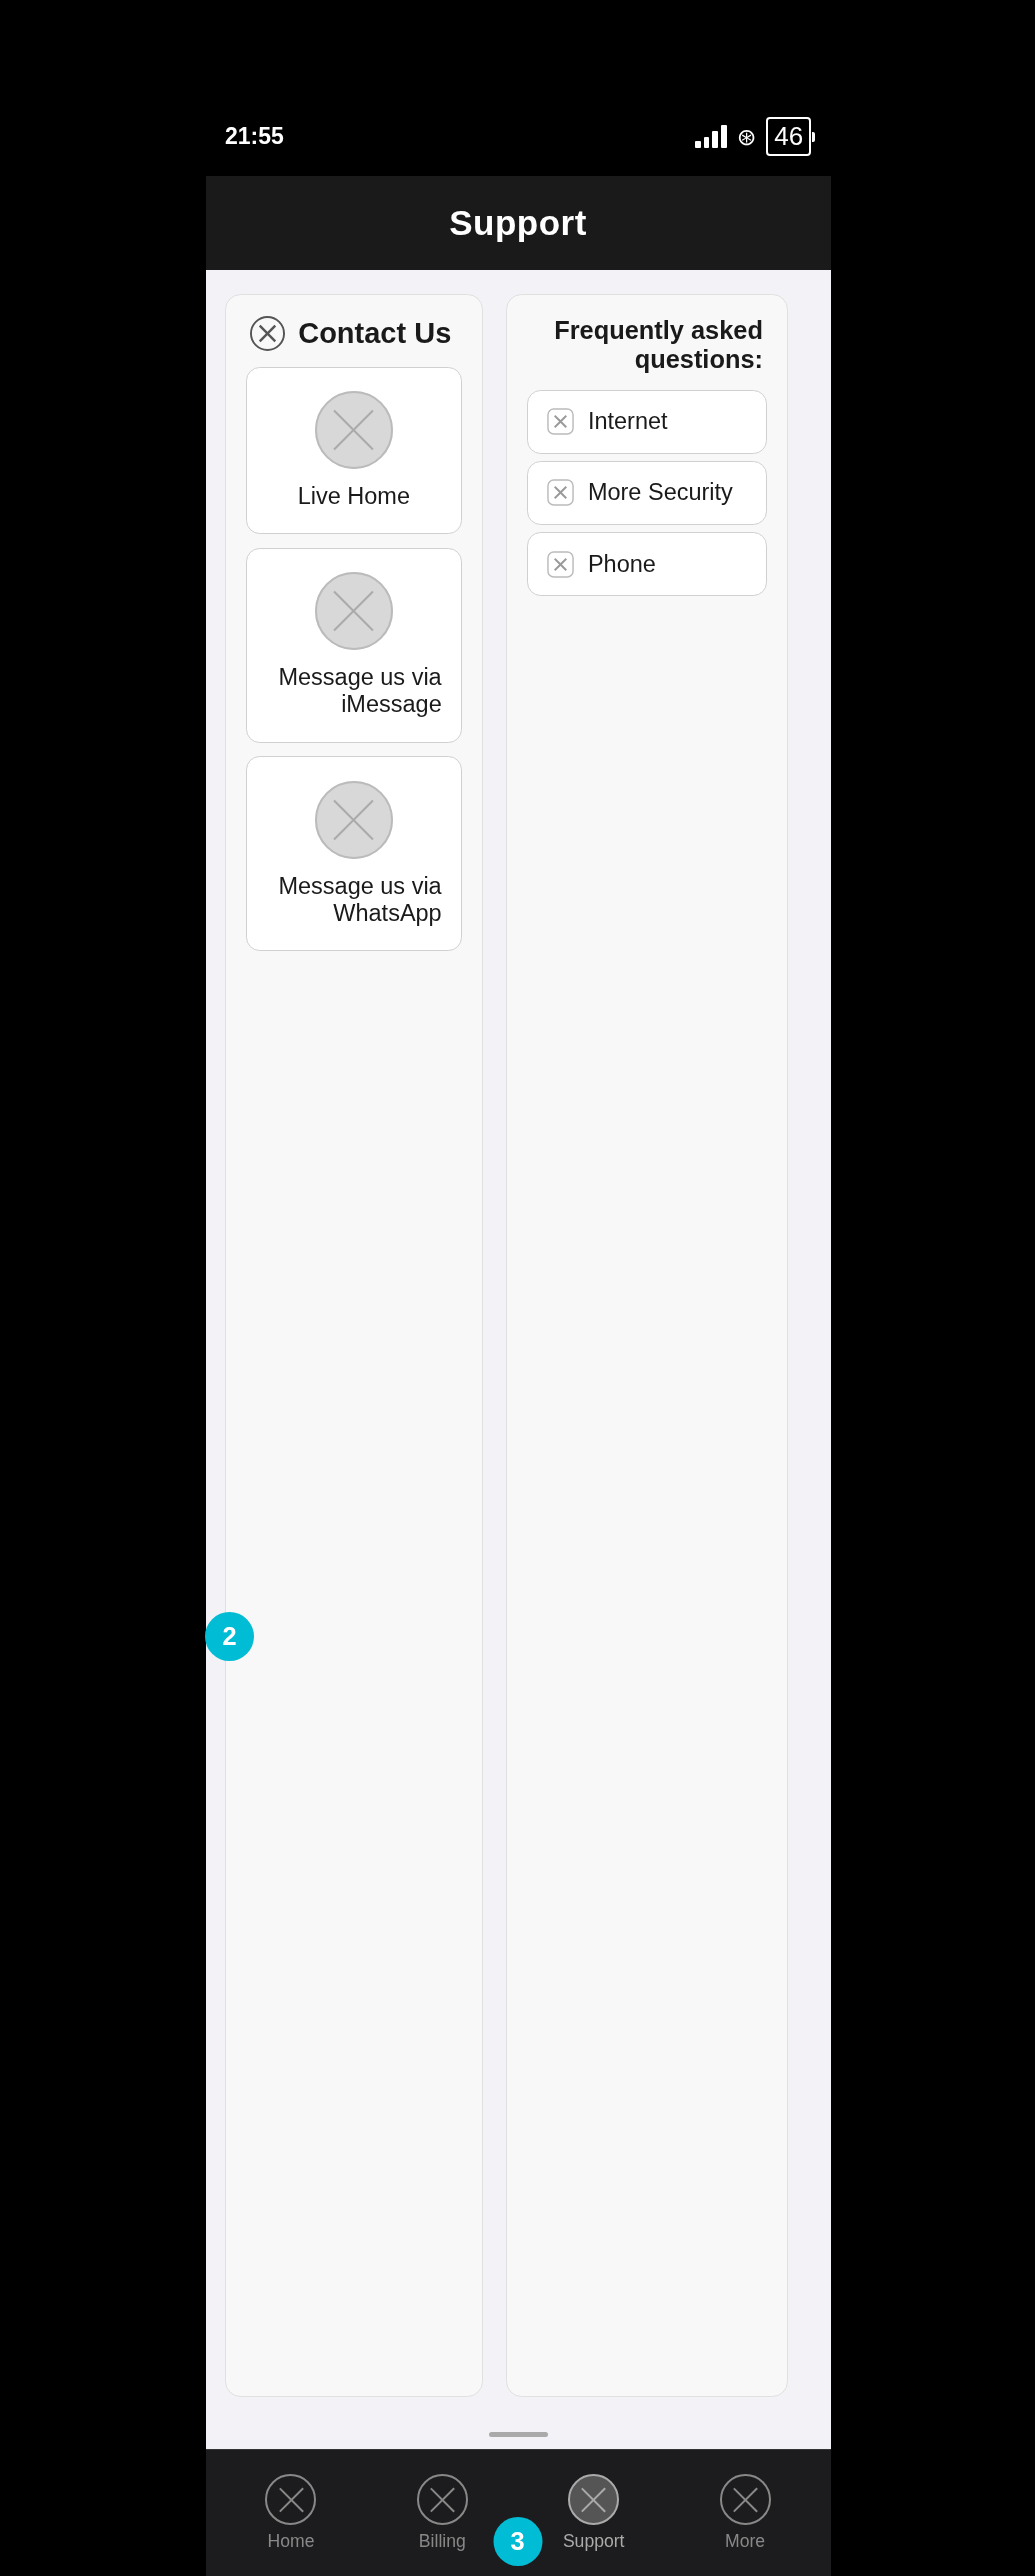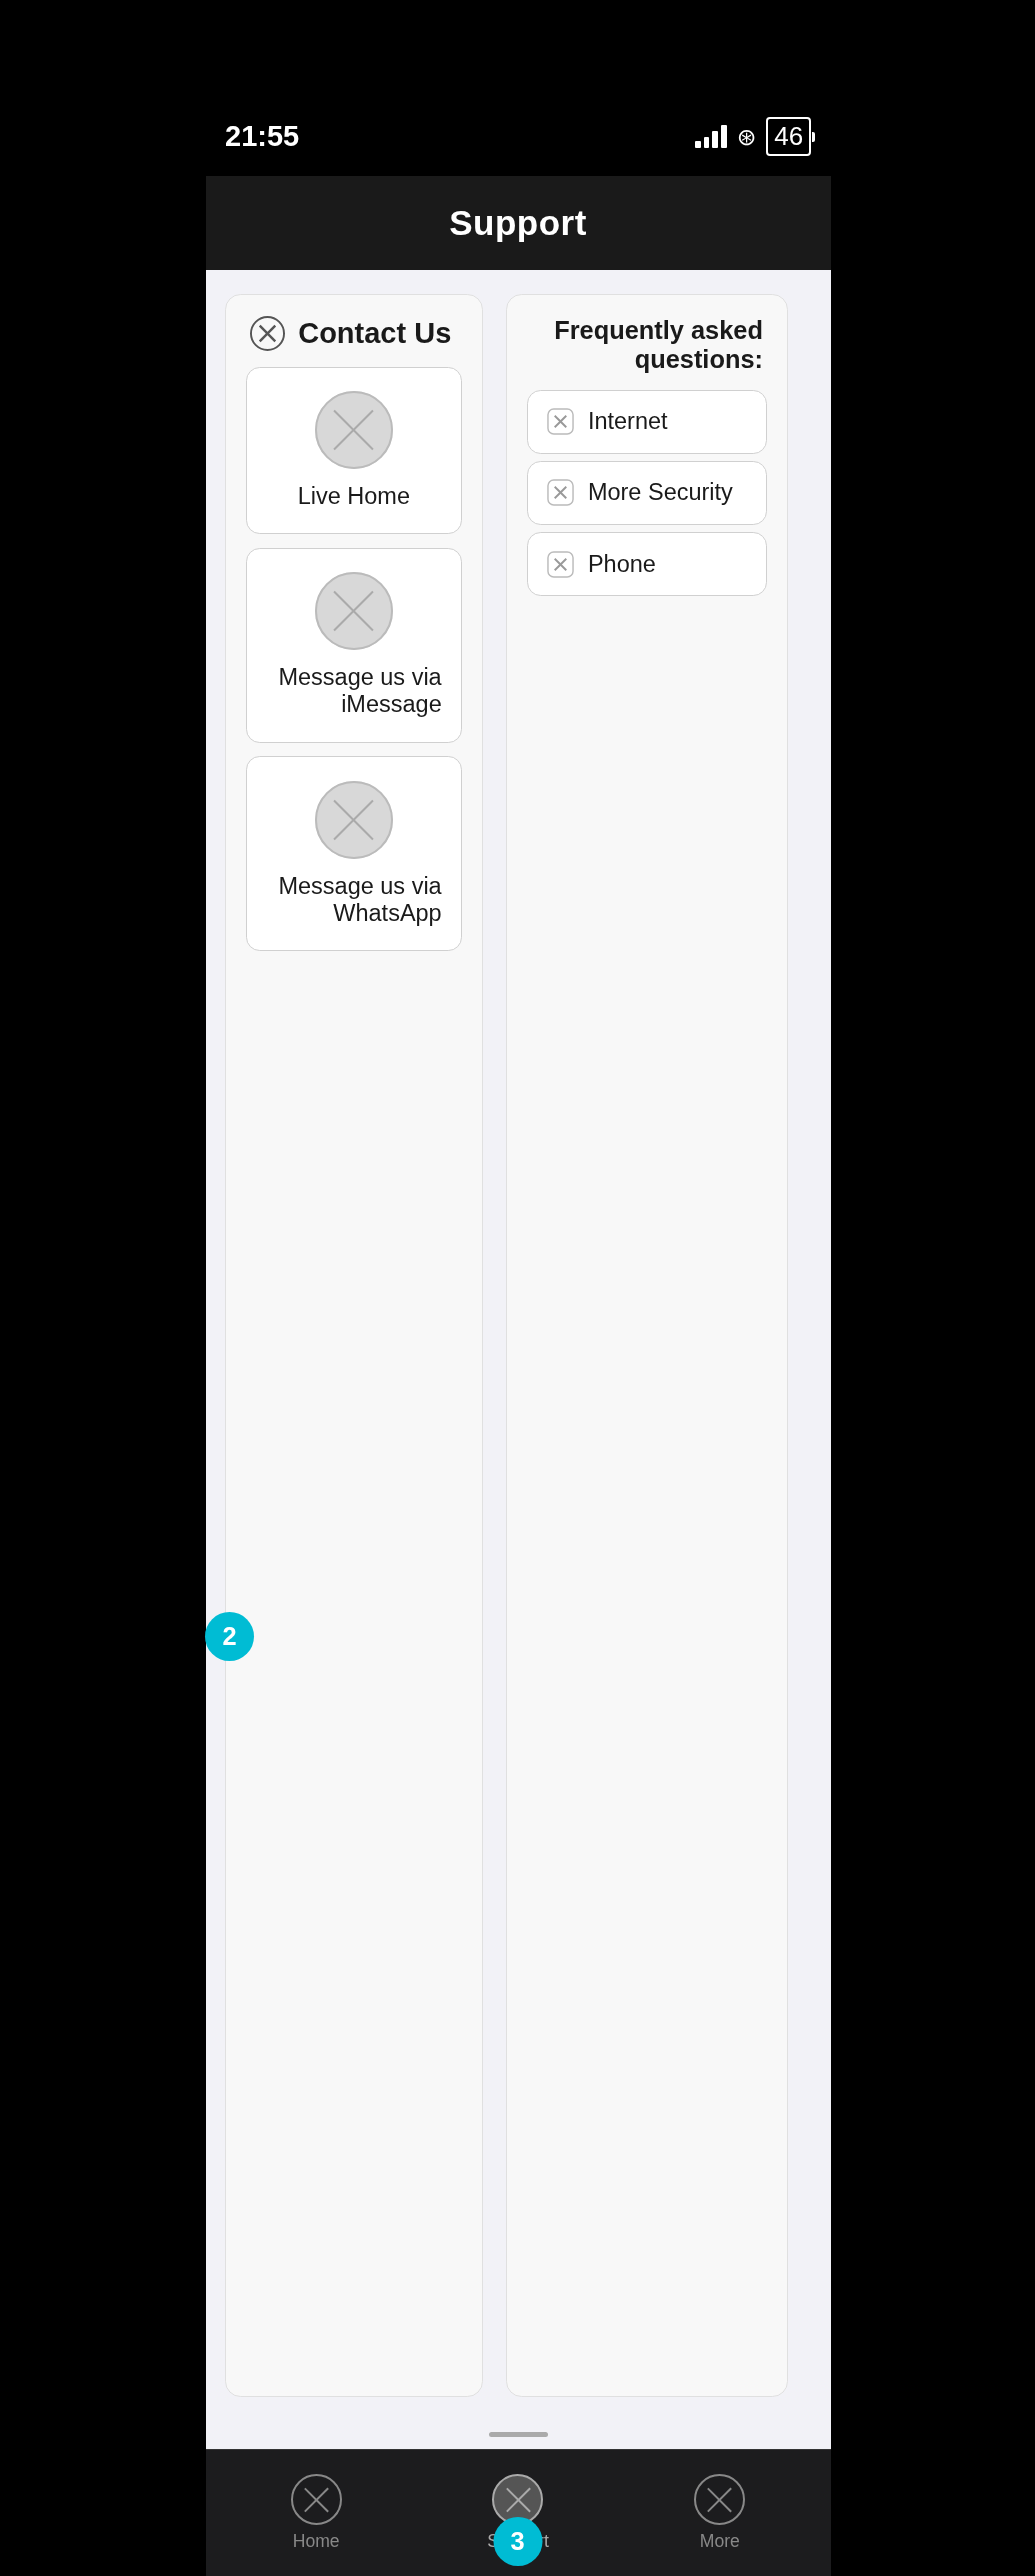--- a/index.html
+++ b/index.html
@@ -29,21 +29,21 @@
     .status-bar {
       width: 625px;
       display: flex;
       align-items: center;
       justify-content: space-between;
       padding: 0 19.5px;
       height: 59px;
     }
     .status-time {
       color: #fff;
-      font-size: 29px;
+      font-size: 23px;
       font-weight: 600;
     }
     .status-icons {
       display: flex;
       align-items: center;
       gap: 9.8px;
     }
     .signal-bars {
       display: flex;
       align-items: flex-end;
@@ -471,20 +471,26 @@
 
   <div class="bottom-nav">
 
     <div class="nav-item">
       <div class="nav-icon">
         <div class="nav-icon-circle"></div>
       </div>
       <span class="nav-label">Home</span>
     </div>
 
+    <div class="nav-item">
+      <div class="nav-icon">
+        <div class="nav-icon-circle"></div>
+      </div>
+      <span class="nav-label">Billing</span>
+    </div>
 
     <div class="nav-item">
       <div class="nav-icon">
         <div class="nav-icon-circle active"></div>
       </div>
       <span class="nav-label active">Support</span>
     </div>
 
     <div class="nav-item">
       <div class="nav-icon">

